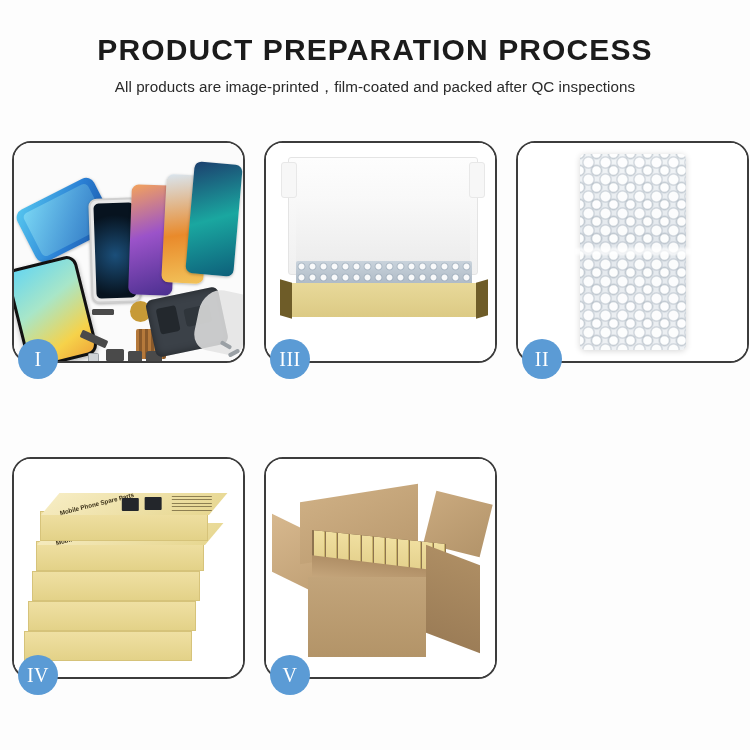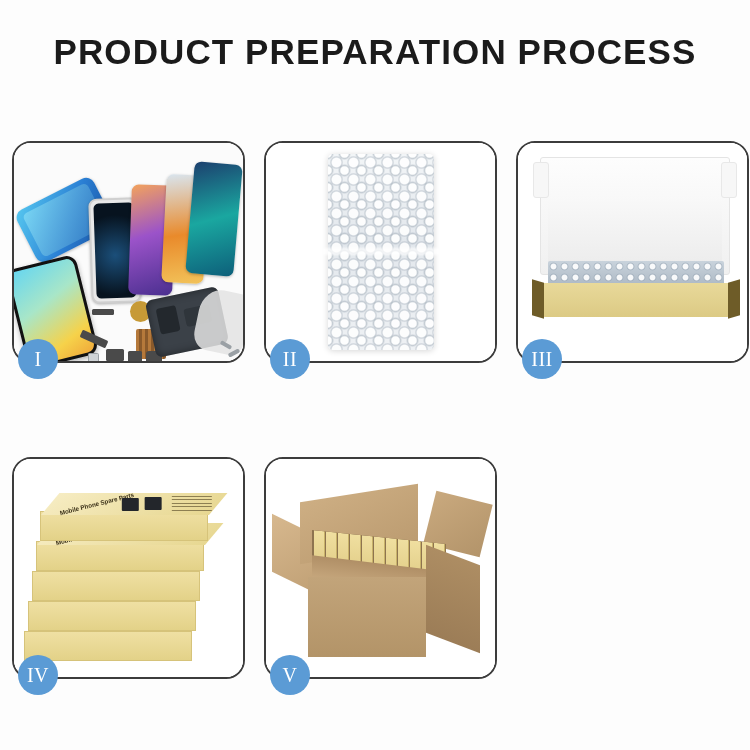--- a/index.html
+++ b/index.html
@@ -9,21 +9,21 @@
     background: #fdfdfd;
     font-family: "Liberation Sans", sans-serif;
     overflow: hidden;
     position: relative;
   }
 
   
   .header { width: 750px; padding-top: 34px; text-align: center; }
 
   .main-title {
-    font-size: 35px;
+    font-size: 30px;
     font-weight: bold;
     letter-spacing: 1.1px;
     color: #1b1b1b;
     line-height: 1.05;
     font-family: "Liberation Sans", sans-serif;
   }
 
   .sub-title {
     margin-top: 11px;
     font-size: 15.2px;
@@ -242,20 +242,21 @@
   .c6-side { position:absolute; left:110px; top:76px; width:94px; height:94px;
              background:linear-gradient(180deg,#cbae84,#b99b72); transform: skewY(-20deg); }
   .c6-seam { position:absolute; background:rgba(140,115,80,.55); }
   .c6-tab  { position:absolute; background:rgba(150,124,86,.55); }
 </style>
 </head>
 <body>
 
 <div class="header">
   <div class="main-title">PRODUCT PREPARATION PROCESS</div>
+  <div class="sub-title">All products are image-printed，film-coated and packed after QC inspections</div>
 </div>
 
 <div class="grid">
 
   <div class="card">
     <div class="card-inner">
       <div class="scene1">
         <div class="phone p-blue"></div>
         <div class="phone p-black"></div>
         <div class="phone p-purple"></div>
@@ -280,37 +281,37 @@
         <div class="hand"></div>
         <div class="chip" style="left:206px;top:200px;width:12px;height:4px;background:#9aa0a5;transform:rotate(30deg);"></div>
         <div class="chip" style="left:214px;top:208px;width:12px;height:4px;background:#9aa0a5;transform:rotate(-28deg);"></div>
       </div>
     </div>
     <div class="badge">I</div>
   </div>
 
   <div class="card">
     <div class="card-inner">
-      <div class="scene2">
-        <div class="wrap-item"></div>
-      </div>
-    </div>
-    <div class="badge">II</div>
-  </div>
-
-  <div class="card">
-    <div class="card-inner">
       <div class="scene3">
         <div class="lid3"></div>
         <div class="foam3"></div>
         <div class="bubbles3"></div>
         <div class="boxbody3"></div>
       </div>
     </div>
     <div class="badge">III</div>
+  </div>
+
+  <div class="card">
+    <div class="card-inner">
+      <div class="scene2">
+        <div class="wrap-item"></div>
+      </div>
+    </div>
+    <div class="badge">II</div>
   </div>
 
   <div class="card">
     <div class="card-inner">
       <div class="scene4">
         <div class="stack">
 
           <div class="ybox" style="left:4px;  top:150px;"></div>
           <div class="ybox" style="left:8px;  top:120px;"></div>
           <div class="ybox" style="left:12px; top:90px;"></div>

